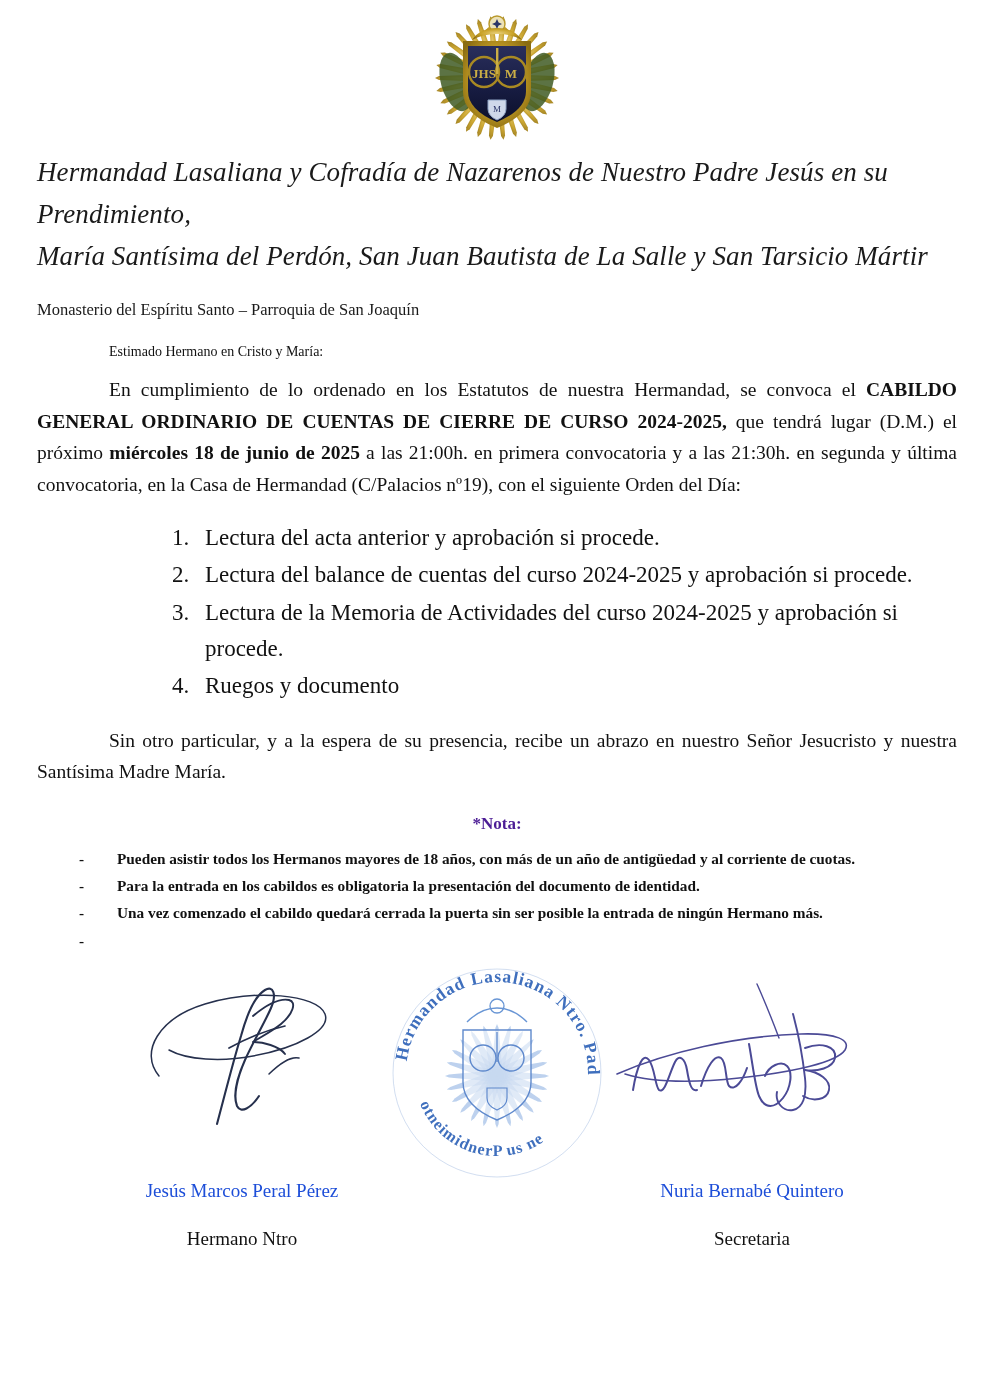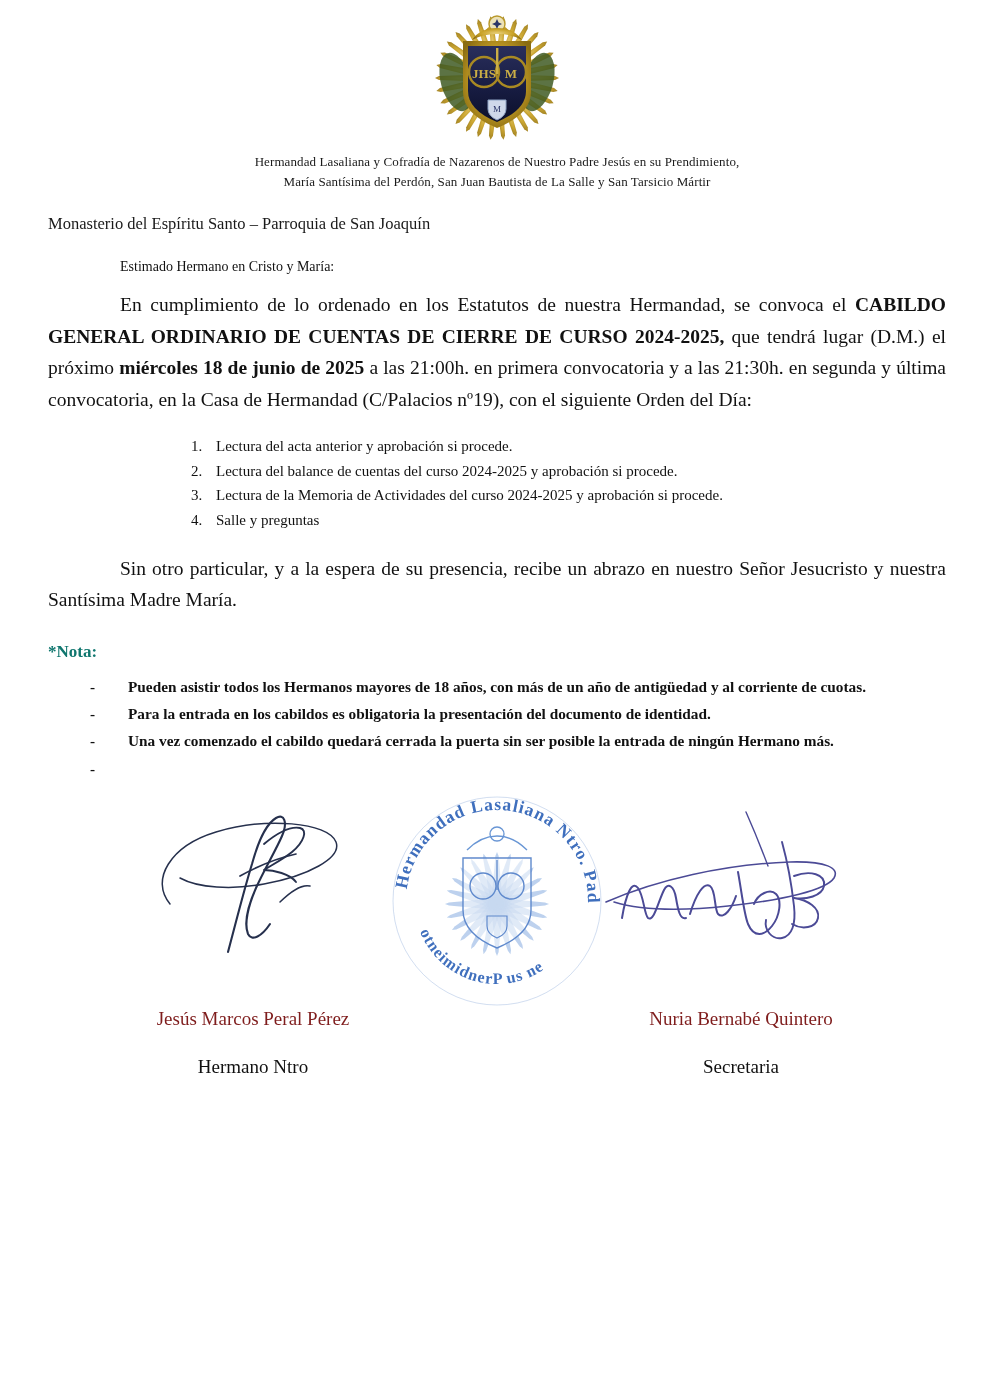--- a/index.html
+++ b/index.html
@@ -10,40 +10,40 @@
     background: #ffffff;
     font-family: "Liberation Serif", "DejaVu Serif", serif;
     color: #111111;
     position: relative;
     overflow: hidden;
   }
   .page {
     position: relative;
     width: 994px;
     height: 1379px;
-    padding: 0 48px;
+    padding: 0 37px;
   }
 
   
   .crest-wrap {
     display: flex;
     justify-content: center;
     padding-top: 8px;
     height: 140px;
   }
   .crest { display: block; }
 
   
   .hdr-main {
-    text-align: center;
-    font-size: 13px;
+    font-size: 27px;
     line-height: 1.55;
     color: #1a1a1a;
     margin-top: 12px;
     letter-spacing: .1px;
+    font-style: italic;
   }
   .hdr-sub {
     text-align: left;
     font-size: 16.5px;
     line-height: 1.5;
     margin-top: 20px;
     color: #1a1a1a;
   }
 
   
@@ -82,36 +82,37 @@
     line-height: 1.62;
     text-align: justify;
     text-indent: 72px;
     margin-top: 14px;
     color: #111;
   }
   .para b { font-weight: bold; }
 
   
   ol.agenda {
-    font-size: 15px;
+    font-size: 23px;
     line-height: 1.58;
     margin: 14px 0 0 0;
     padding-left: 158px;
     color: #111;
   }
   ol.agenda li { padding-left: 10px; margin-bottom: 1px; }
 
   .para.closing { margin-top: 20px; }
 
   
   .nota-head {
     font-size: 17px;
     font-weight: bold;
     margin-top: 26px;
-    color: #0f766e;
+    color: #4c1d95;
+    text-align: center;
   }
   ul.nota {
     list-style: none;
     margin: 12px 0 0 0;
     padding-left: 42px;
     font-size: 15.3px;
     line-height: 1.72;
     color: #111;
     font-weight: bold;
   }
@@ -140,21 +141,21 @@
   .stamp     { position: absolute; left: 50%; transform: translateX(-50%); top: 2px; width: 230px; height: 230px; }
 
   .names {
     position: relative;
     display: flex;
     justify-content: space-between;
     padding: 0 40px;
     margin-top: -26px;
   }
   .name-col { width: 330px; text-align: center; }
-  .name-col .nm { font-size: 19px; color: #7f1d1d; }
+  .name-col .nm { font-size: 19px; color: #1d4ed8; }
   .name-col .rl { font-size: 19px; color: #111; margin-top: 26px; }
 </style>
 </head>
 <body>
 
 <div class="page">
 
   <div class="crest-wrap">
     <svg class="crest" width="150" height="132" viewBox="0 0 150 132">
       <defs>
@@ -239,21 +240,21 @@
 
 
   <div class="greeting">Estimado Hermano en Cristo y María:</div>
 
   <p class="para"><span>En cumplimiento de lo ordenado en los Estatutos de nuestra Hermandad, se convoca el </span><b>CABILDO GENERAL ORDINARIO DE CUENTAS DE CIERRE DE CURSO 2024-2025,</b><span> que tendrá lugar (D.M.) el próximo </span><b>miércoles 18 de junio de 2025</b><span> a las 21:00h. en primera convocatoria y a las 21:30h. en segunda y última convocatoria, en la Casa de Hermandad (C/Palacios nº19), con el siguiente Orden del Día:</span></p>
 
   <ol class="agenda">
     <li>Lectura del acta anterior y aprobación si procede.</li>
     <li>Lectura del balance de cuentas del curso 2024-2025 y aprobación si procede.</li>
     <li>Lectura de la Memoria de Actividades del curso 2024-2025 y aprobación si procede.</li>
-    <li>Salle y preguntas</li>
+    <li>Ruegos y documento</li>
   </ol>
 
   <p class="para closing">Sin otro particular, y a la espera de su presencia, recibe un abrazo en nuestro Señor Jesucristo y nuestra Santísima Madre María.</p>
 
   <div class="nota-head">*Nota:</div>
   <ul class="nota">
     <li>Pueden asistir todos los Hermanos mayores de 18 años, con más de un año de antigüedad y al corriente de cuotas.</li>
     <li>Para la entrada en los cabildos es obligatoria la presentación del documento de identidad.</li>
     <li>Una vez comenzado el cabildo quedará cerrada la puerta sin ser posible la entrada de ningún Hermano más.</li>
     <li></li>

